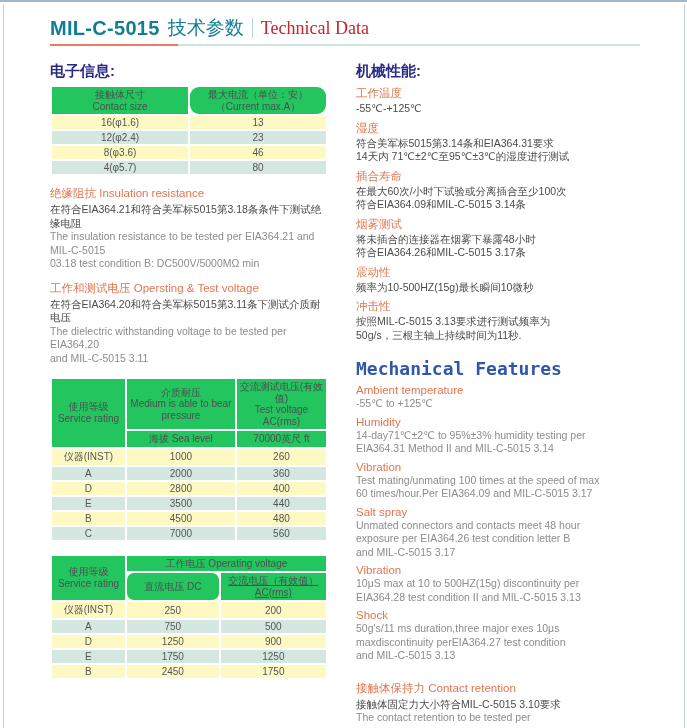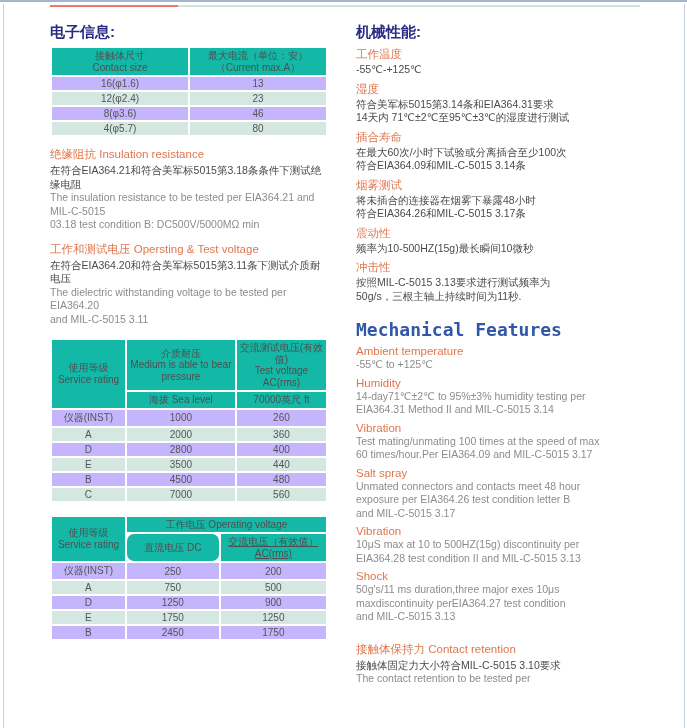--- a/index.html
+++ b/index.html
@@ -27,49 +27,57 @@
   .col-right { width:288px; }
 
   .section-title { color:#2b2b85; font-weight:bold; font-size:15px; margin-top:8px; }
   .orange-heading { color:#e0764e; font-size:11.5px; margin-top:10px; margin-bottom:2px; }
   .cn-line { color:#4a4a4a; font-size:10.5px; line-height:13.5px; }
   .en-line { color:#8c8c8c; font-size:10.5px; line-height:13.5px; }
   .spec-label { margin-top:5px; margin-bottom:1px; }
 
   
   table { border-collapse:separate; border-spacing:2px; width:100%; margin-top:4px; }
-  th { background:#14b8a6; color:#4f4f4f; font-weight:normal; font-size:10px; line-height:11.5px; padding:2px 1px; text-align:center; }
-  td.data, .tbl tbody td { background:#c4b5fd; color:#555; font-size:10px; text-align:center; padding:1px 2px; height:11px; }
+  th { background:#22c55e; color:#4f4f4f; font-weight:normal; font-size:10px; line-height:11.5px; padding:2px 1px; text-align:center; }
+  td.data, .tbl tbody td { background:#fef9c3; color:#555; font-size:10px; text-align:center; padding:1px 2px; height:11px; }
   .tbl tbody tr:nth-child(even) td { background:#d4e7e0; }
   .mech-title { color:#3157a8; font-weight:bold; font-size:18px; margin-top:16px; font-family:"DejaVu Sans Mono","Liberation Mono",monospace; } .gap-md { height:8px; }
 </style>
 </head>
 <body>
 
 <div class="page">
   <div class="edge left"></div>
   <div class="edge right"></div>
 
+  <div class="header">
+    <div class="title-row">
+      <span class="title-model">MIL-C-5015</span>
+      <span class="title-cn">技术参数</span>
+      <span class="title-divider"></span>
+      <span class="title-en">Technical Data</span>
+    </div>
+  </div>
   <div class="underline">
     <span class="red-seg"></span>
   </div>
 
   <div class="columns">
 
     <div class="col-left">
       <div class="section-title">电子信息:</div>
 
       <table class="tbl">
         <thead>
           <tr>
             <th style="width:50%;">
               <div>接触体尺寸</div>
               <div>Contact size</div>
             </th>
-            <th style="width:50%;">
+            <th style="width:50%;border-radius:9px;">
               <div>最大电流（单位：安）</div>
               <div>（Current max.A）</div>
             </th>
           </tr>
         </thead>
         <tbody>
             <tr>
               <td>16(φ1.6)</td>
               <td>13</td>
             </tr>

